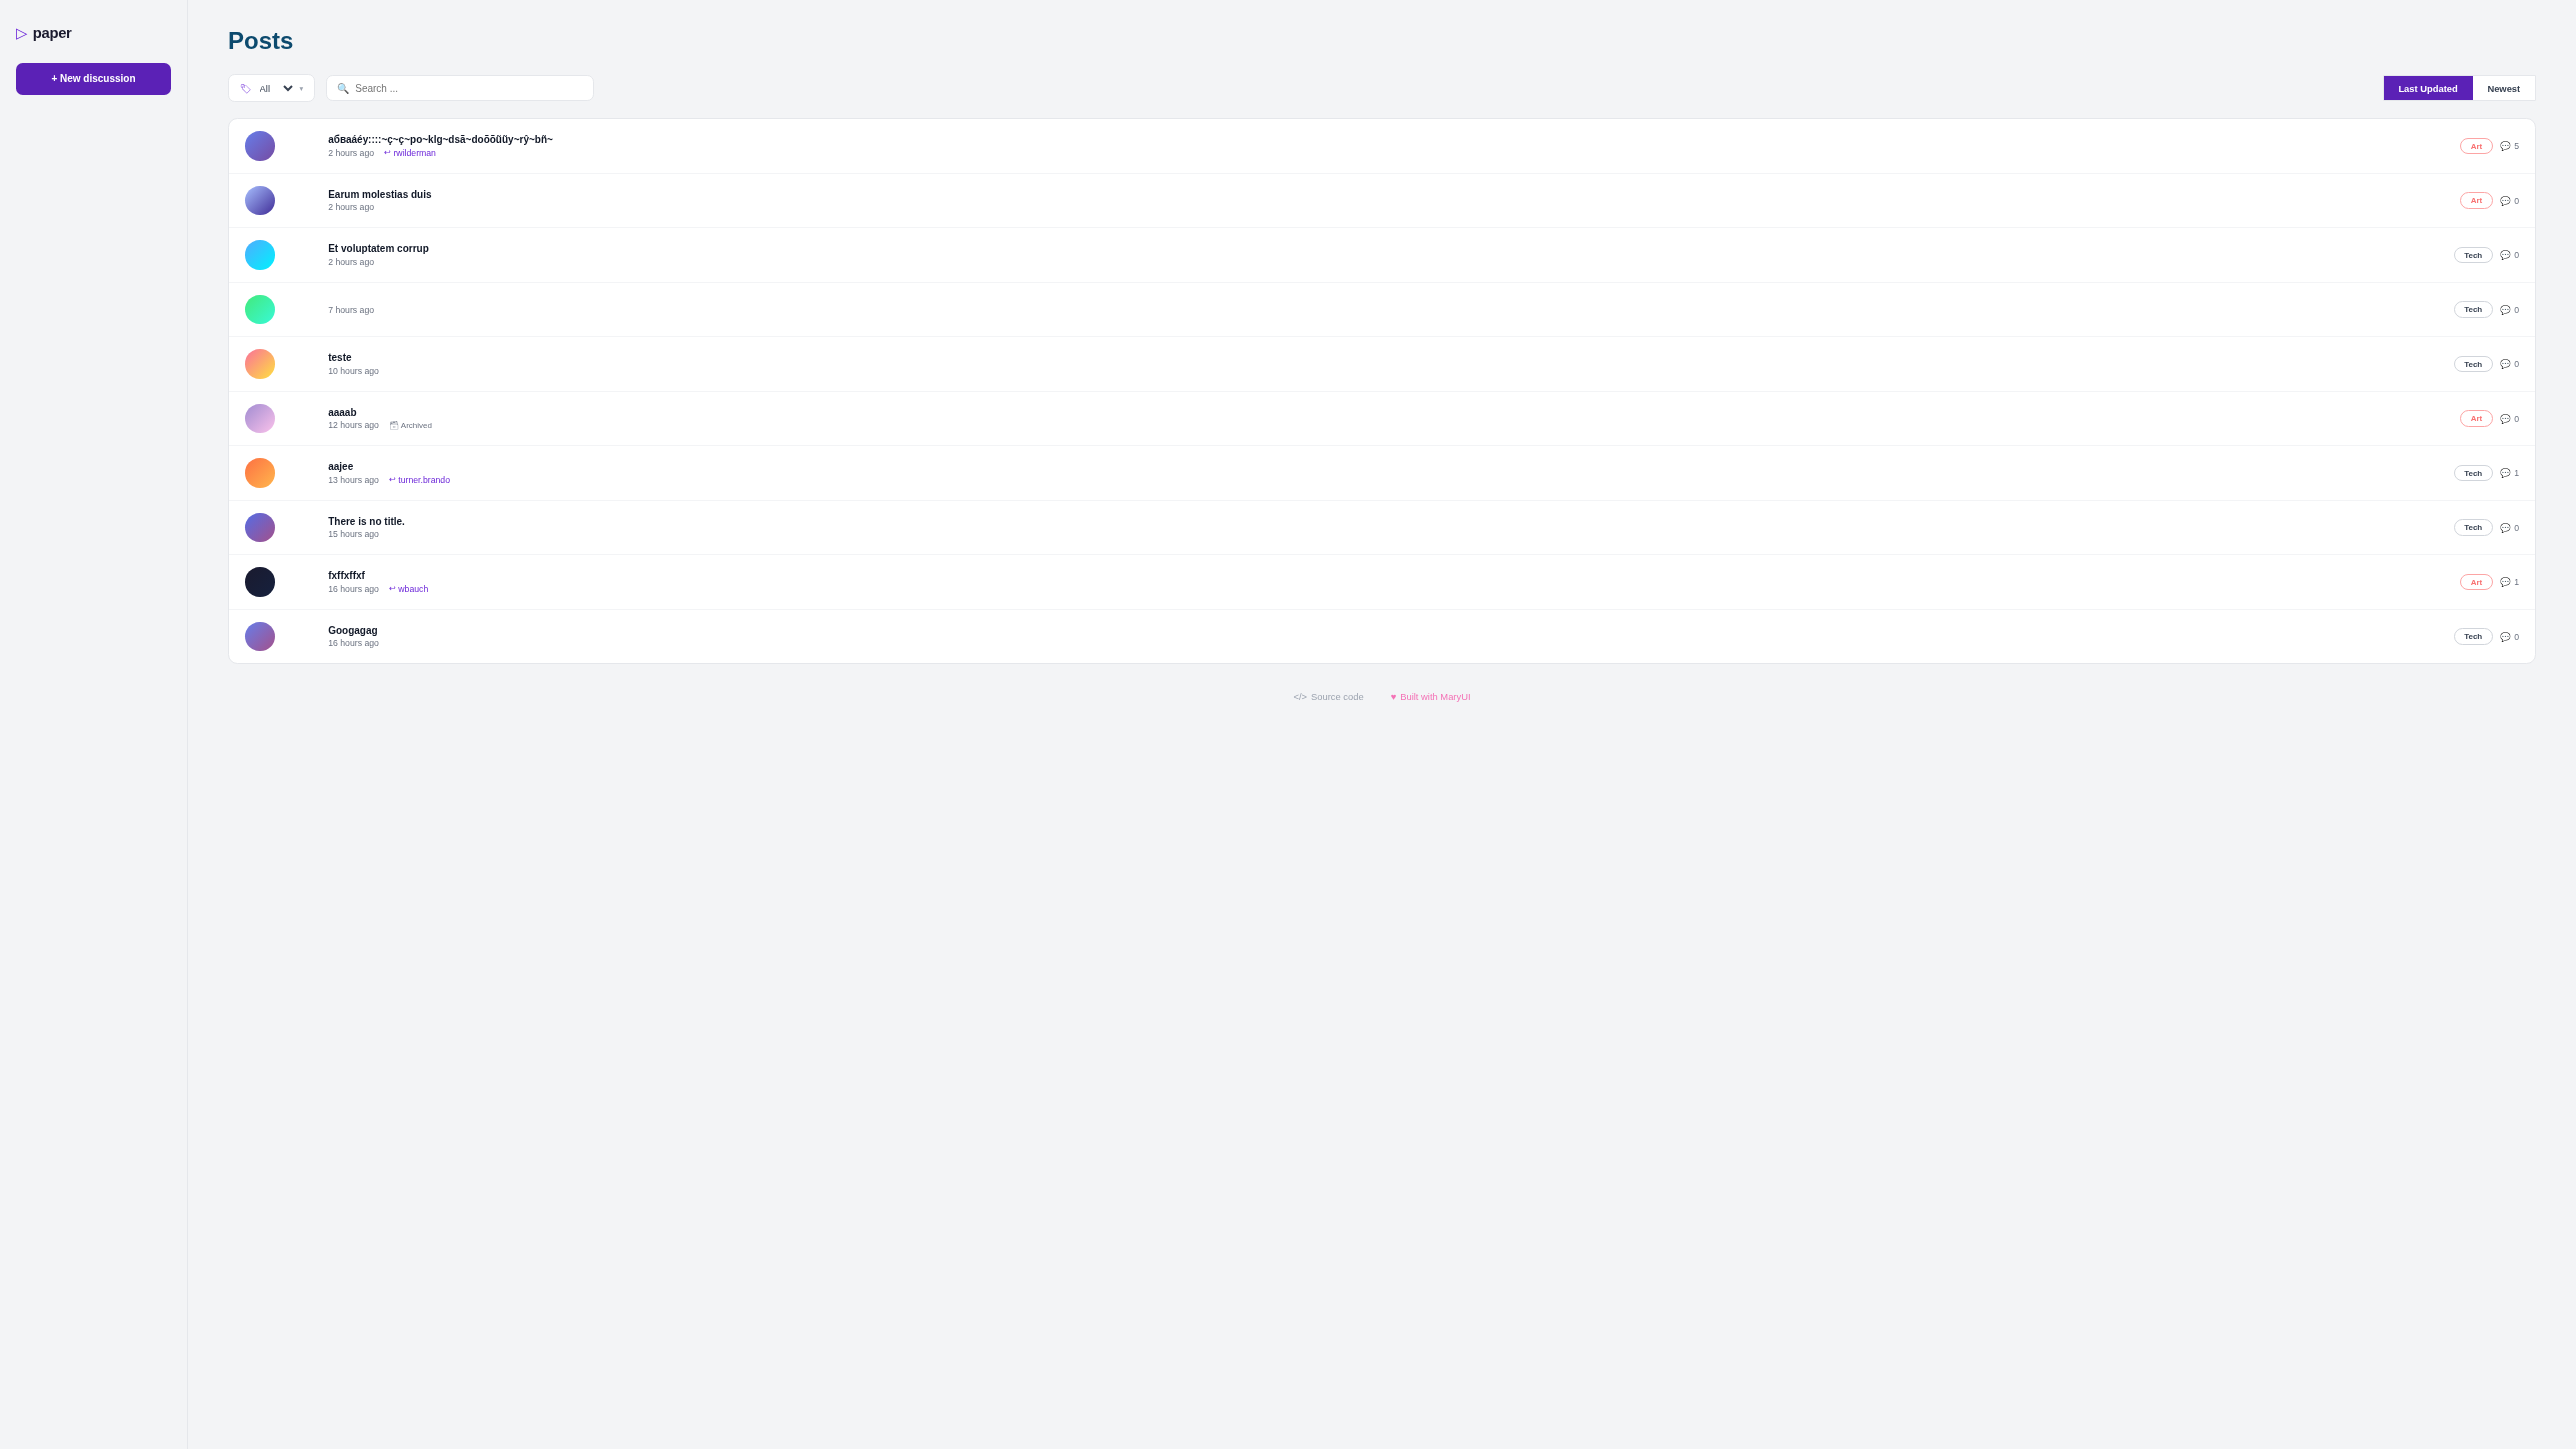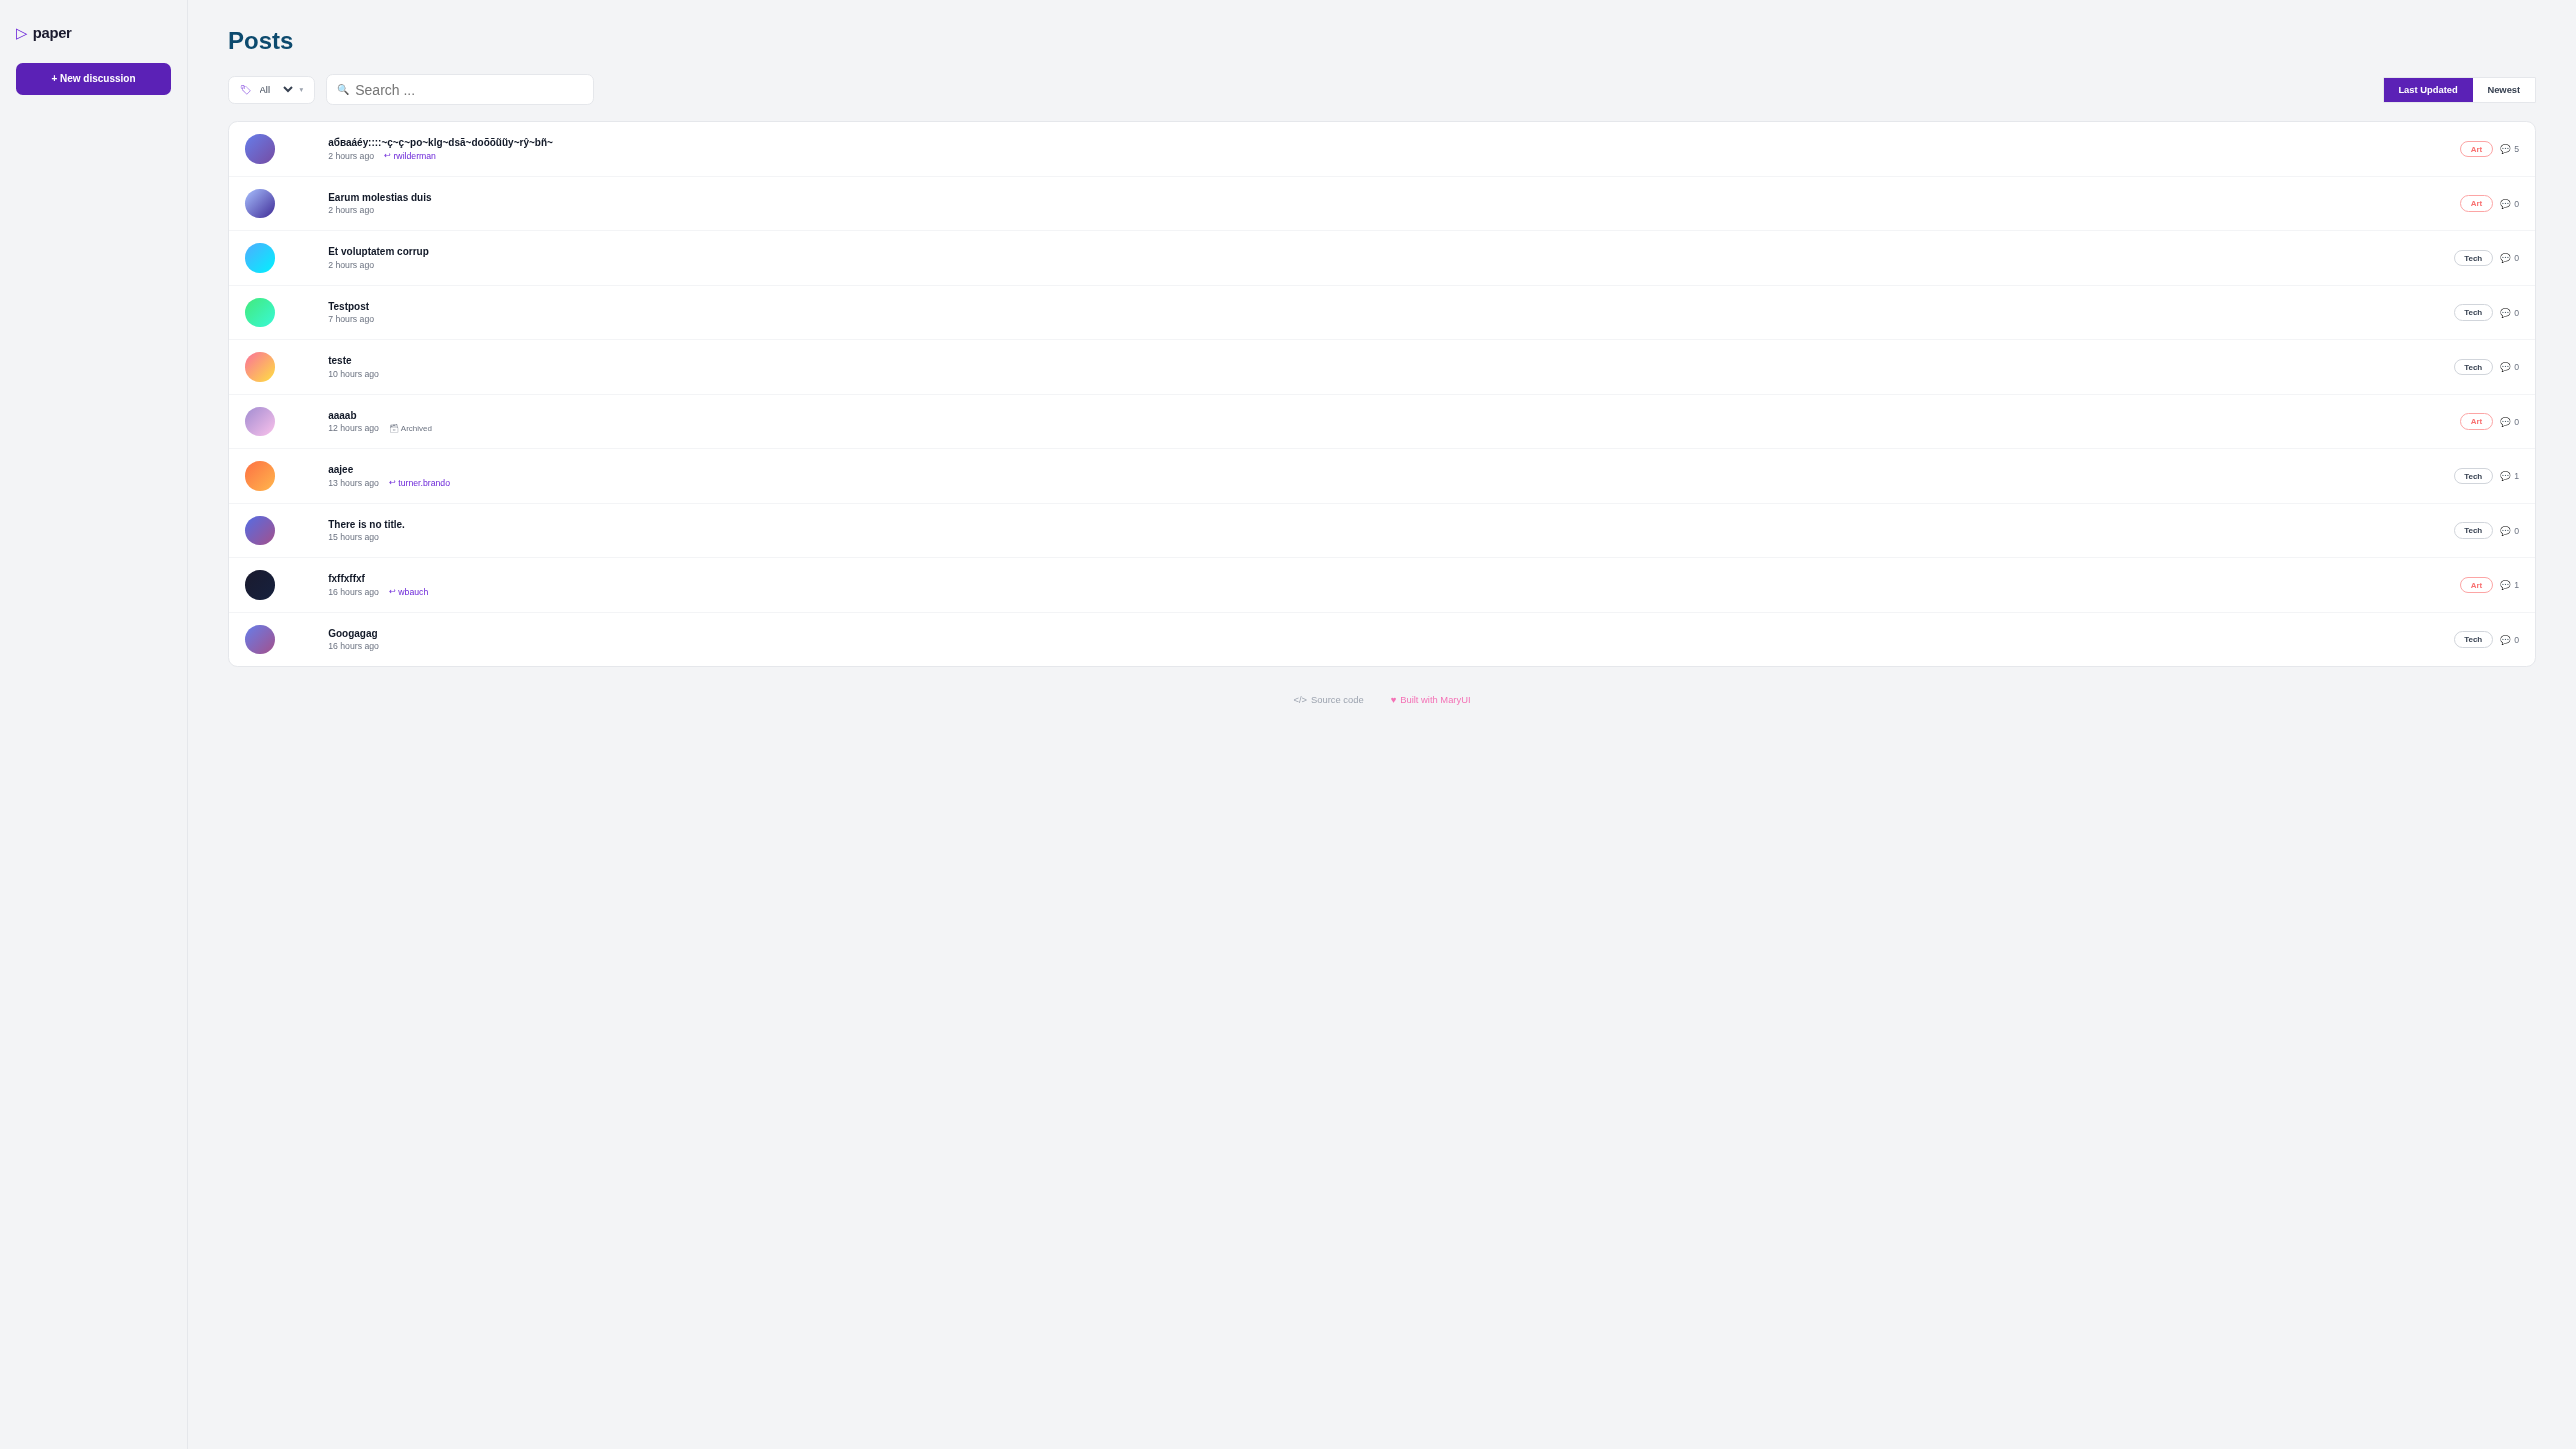--- a/index.html
+++ b/index.html
@@ -100,21 +100,21 @@
       background: white;
       border: 1px solid #e5e7eb;
       border-radius: 6.7px;
       padding: 6.7px 10.7px;
       flex: 1;
       max-width: 268px;
     }
     .search-box input {
       border: none;
       outline: none;
-      font-size: 14px;
+      font-size: 10px;
       color: #374151;
       width: 100%;
       background: transparent;
     }
     .search-icon {
       color: #9ca3af;
       font-size: 10px;
     }
     .sort-buttons {
       display: flex;
@@ -350,21 +350,20 @@
         <span class="tag tag-tech">Tech</span>
         <span class="comment-count">
           <span>💬</span>
           <span>0</span>
         </span>
       </div>
     </div>
         <div class="post-item">
       <div class="avatar avatar-4"></div>
       <div class="post-info">
-        <div class="post-title">Testpost</div>
         <div class="post-meta">
               <span>7 hours ago</span>
             </div>
       </div>
       <div class="post-actions">
         <span class="tag tag-tech">Tech</span>
         <span class="comment-count">
           <span>💬</span>
           <span>0</span>
         </span>

